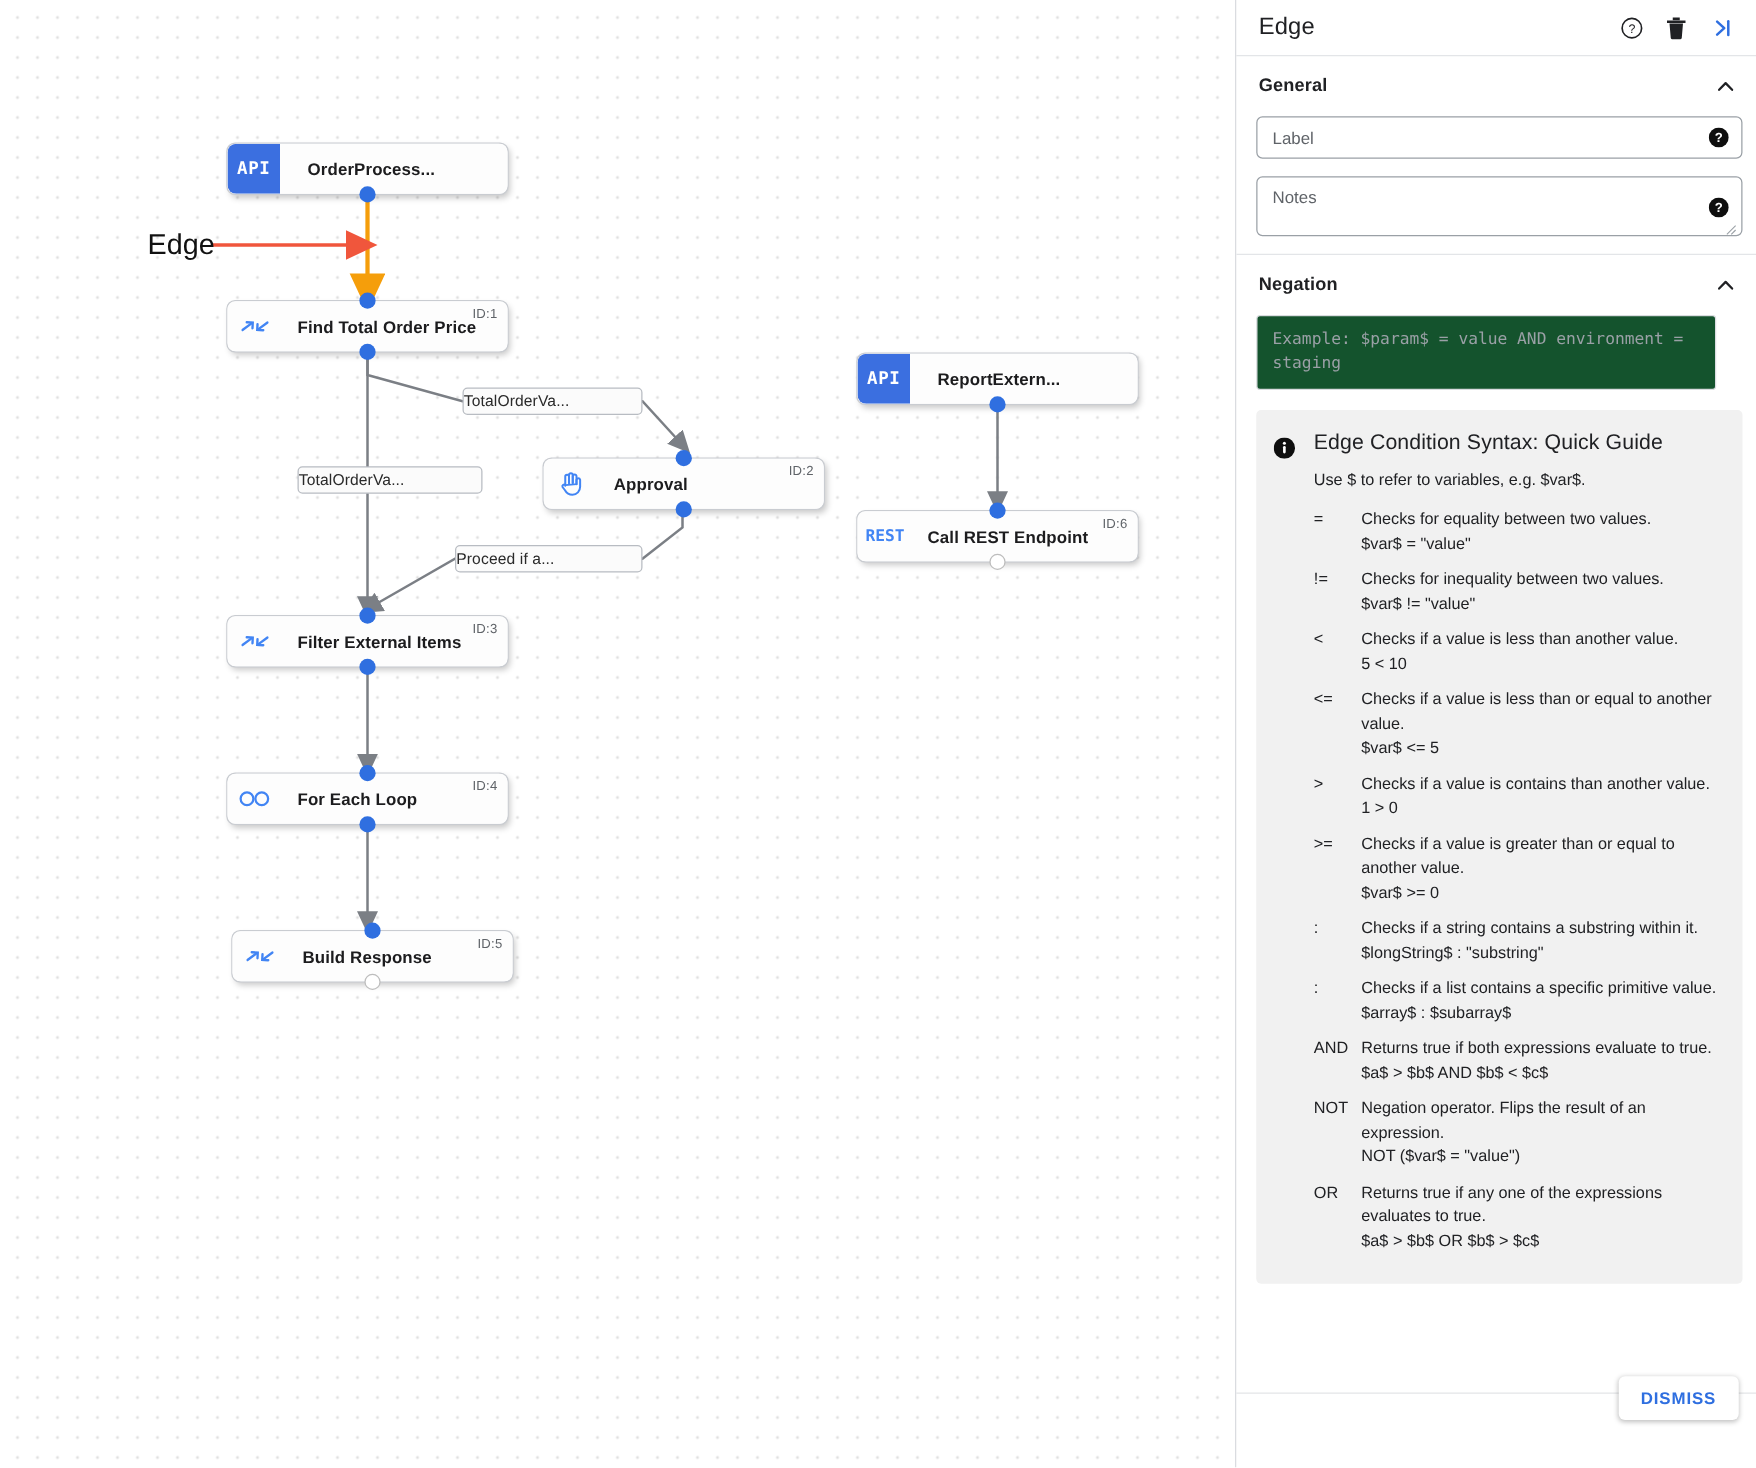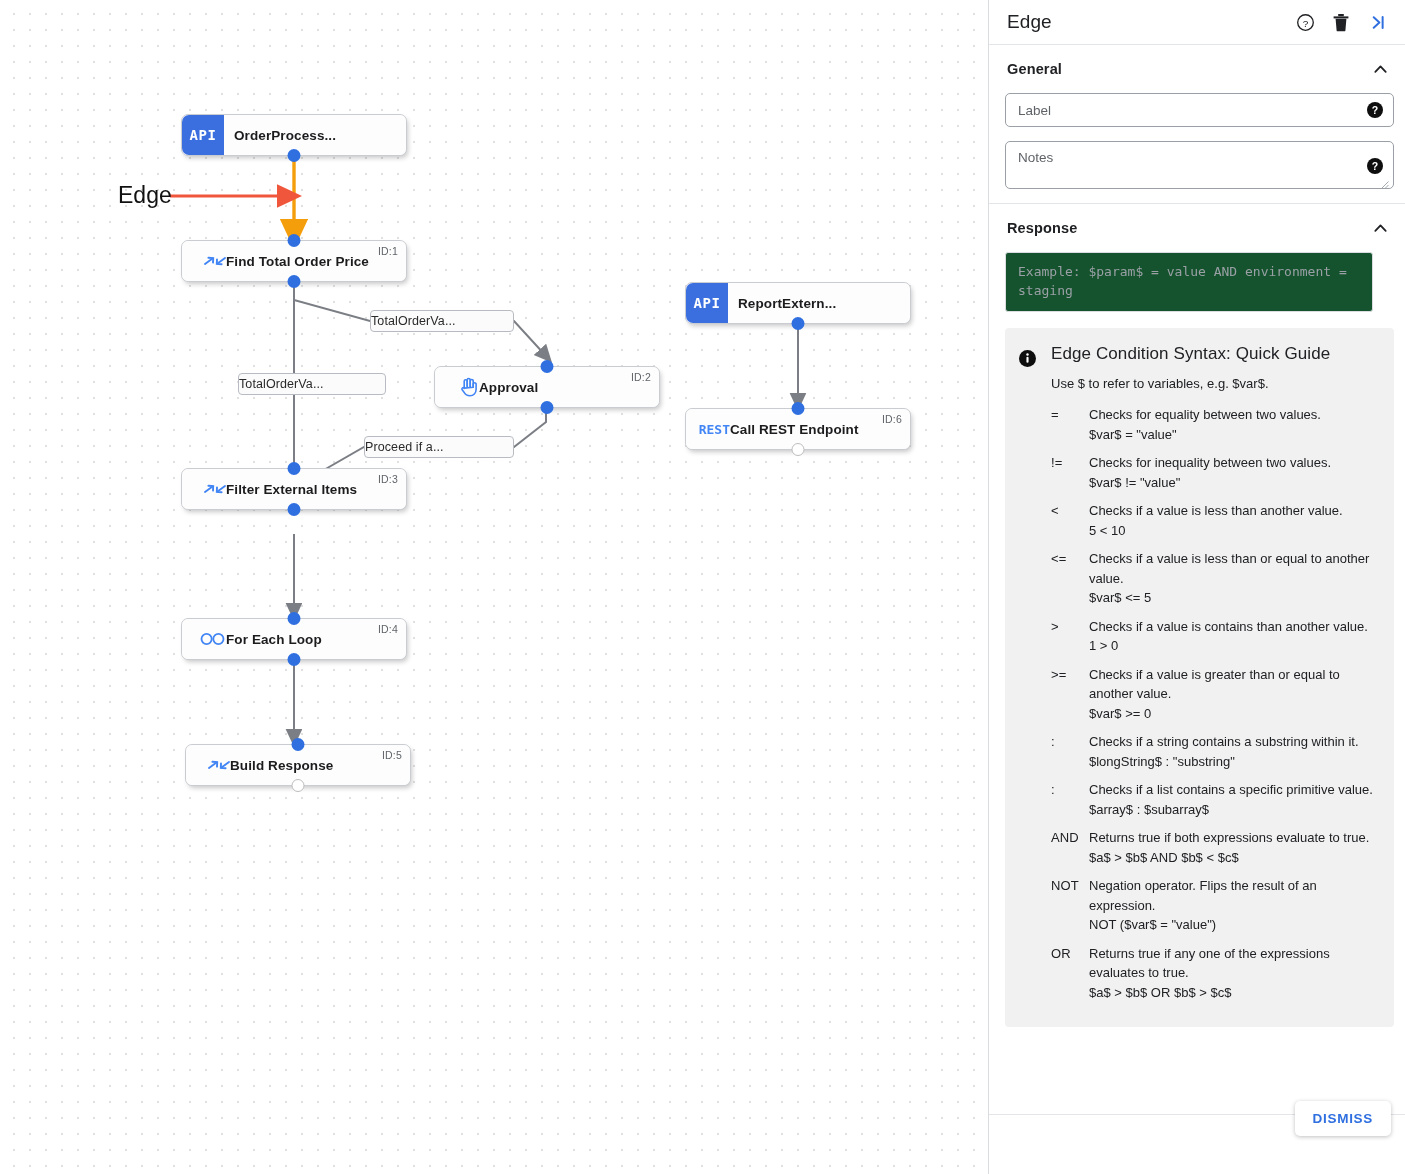--- a/index.html
+++ b/index.html
@@ -74,29 +74,30 @@
     font-size: 14px;
     font-weight: 700;
     letter-spacing: 0.5px;
     flex: 0 0 42px;
   }
   .node-icon {
     width: 44px;
     flex: 0 0 44px;
     display: flex;
     align-items: center;
-    justify-content: flex-end;
+    justify-content: center;
     color: #4285f4;
   }
   .node-label {
     font-size: 13.5px;
     font-weight: 700;
     color: #1c1c1e;
     letter-spacing: 0.1px;
     white-space: nowrap;
+    margin-left: 12px;
   }
   .node-label.api {
     font-weight: 600;
     padding-left: 10px;
     font-size: 13.5px;
   }
   .node-id {
     position: absolute;
     right: 8px;
     top: 4px;
@@ -416,21 +417,21 @@
             </g>
           </svg>
         </div>
         <div class="node-label">Approval</div>
       </div>
       <div class="node-id">ID:2</div>
       <div class="port top"></div>
       <div class="port bottom"></div>
     </div>
 
-    <div class="node" style="left:181px; top:468px; width:226px; height:42px;">
+    <div class="node" style="left:181px; top:492px; width:226px; height:42px;">
       <div class="node-inner">
         <div class="node-icon">
           <svg width="22" height="16" viewBox="0 0 22 16">
             <g stroke="#4285f4" stroke-width="1.9" fill="none" stroke-linecap="round">
               <line x1="1" y1="11" x2="8.5" y2="5.5"></line>
               <polyline points="4.4,4.8 9.2,5.1 9.0,9.6"></polyline>
               <line x1="21" y1="5" x2="13.5" y2="10.5"></line>
               <polyline points="17.6,11.2 12.8,10.9 13.0,6.4"></polyline>
             </g>
           </svg>
@@ -573,21 +574,21 @@
               <line x1="5" y1="8.5" x2="8.5" y2="5" stroke="#9aa0a6" stroke-width="0.9"></line>
             </svg>
           </div>
         </div>
       </div>
 
       <div class="divider"></div>
 
       <div class="section">
         <div class="section-head">
-          <div class="section-title">Response</div>
+          <div class="section-title">Negation</div>
           <div class="chev">
             <svg width="17" height="17" viewBox="0 0 18 18">
               <polyline points="3.5,11.5 9,5.8 14.5,11.5" fill="none" stroke="#202124" stroke-width="1.9" stroke-linecap="round" stroke-linejoin="round"></polyline>
             </svg>
           </div>
         </div>
 
         <div class="cond-box">Example: $param$ = value AND environment = staging</div>
 
         <div class="guide">

